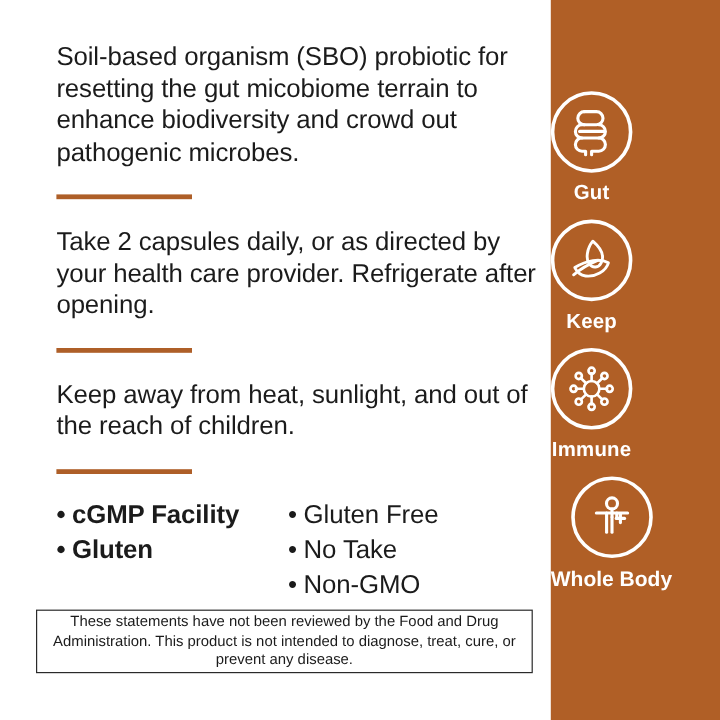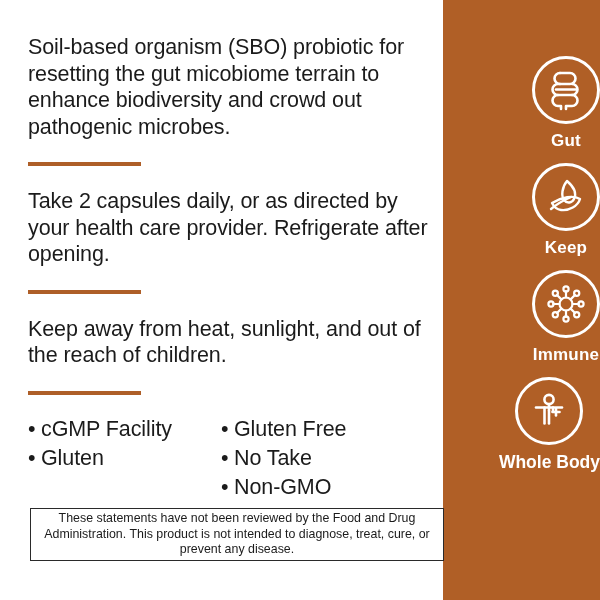--- a/index.html
+++ b/index.html
@@ -20,21 +20,21 @@
     background: #ffffff;
     display: flex;
     flex-direction: row;
   }
 
   
   #left-column {
     width: 463px;
     height: 600px;
     box-sizing: border-box;
-    padding: 34px 0 0 28px;
+    padding: 34px 0 0 47px;
     position: relative;
   }
   .body-paragraph {
     font-size: 21.5px;
     line-height: 26.5px;
     color: #1b1b1b;
     letter-spacing: -0.1px;
     width: 412px;
     margin: 0;
     font-weight: 400;
@@ -53,21 +53,21 @@
   #claims-lists {
     display: flex;
     flex-direction: row;
     margin-top: 20px;
   }
   .claims-column {
     list-style: none;
     margin: 0;
     padding: 0;
   }
-  #claims-col-1 { width: 193px; }
+  #claims-col-1 { width: 193px; font-weight: bold; }
   .claims-item {
     font-size: 21.5px;
     line-height: 29px;
     color: #1b1b1b;
     letter-spacing: -0.1px;
     white-space: nowrap;
   }
   .claims-item .bullet-dot {
     display: inline-block;
     width: 13px;
@@ -96,22 +96,22 @@
     margin: 0;
   }
 
   
   #benefits-panel {
     width: 164px;
     height: 600px;
     background: #b05f26;
     display: flex;
     flex-direction: column;
-    align-items: flex-end;
-    padding-top: 56px;
+    align-items: flex-start;
+    padding-top: 76px;
     box-sizing: border-box;
   }
   .benefit-block {
     display: flex;
     flex-direction: column;
     align-items: center;
     margin-bottom: 12px;
   }
   .benefit-icon-circle {
     width: 68px;

